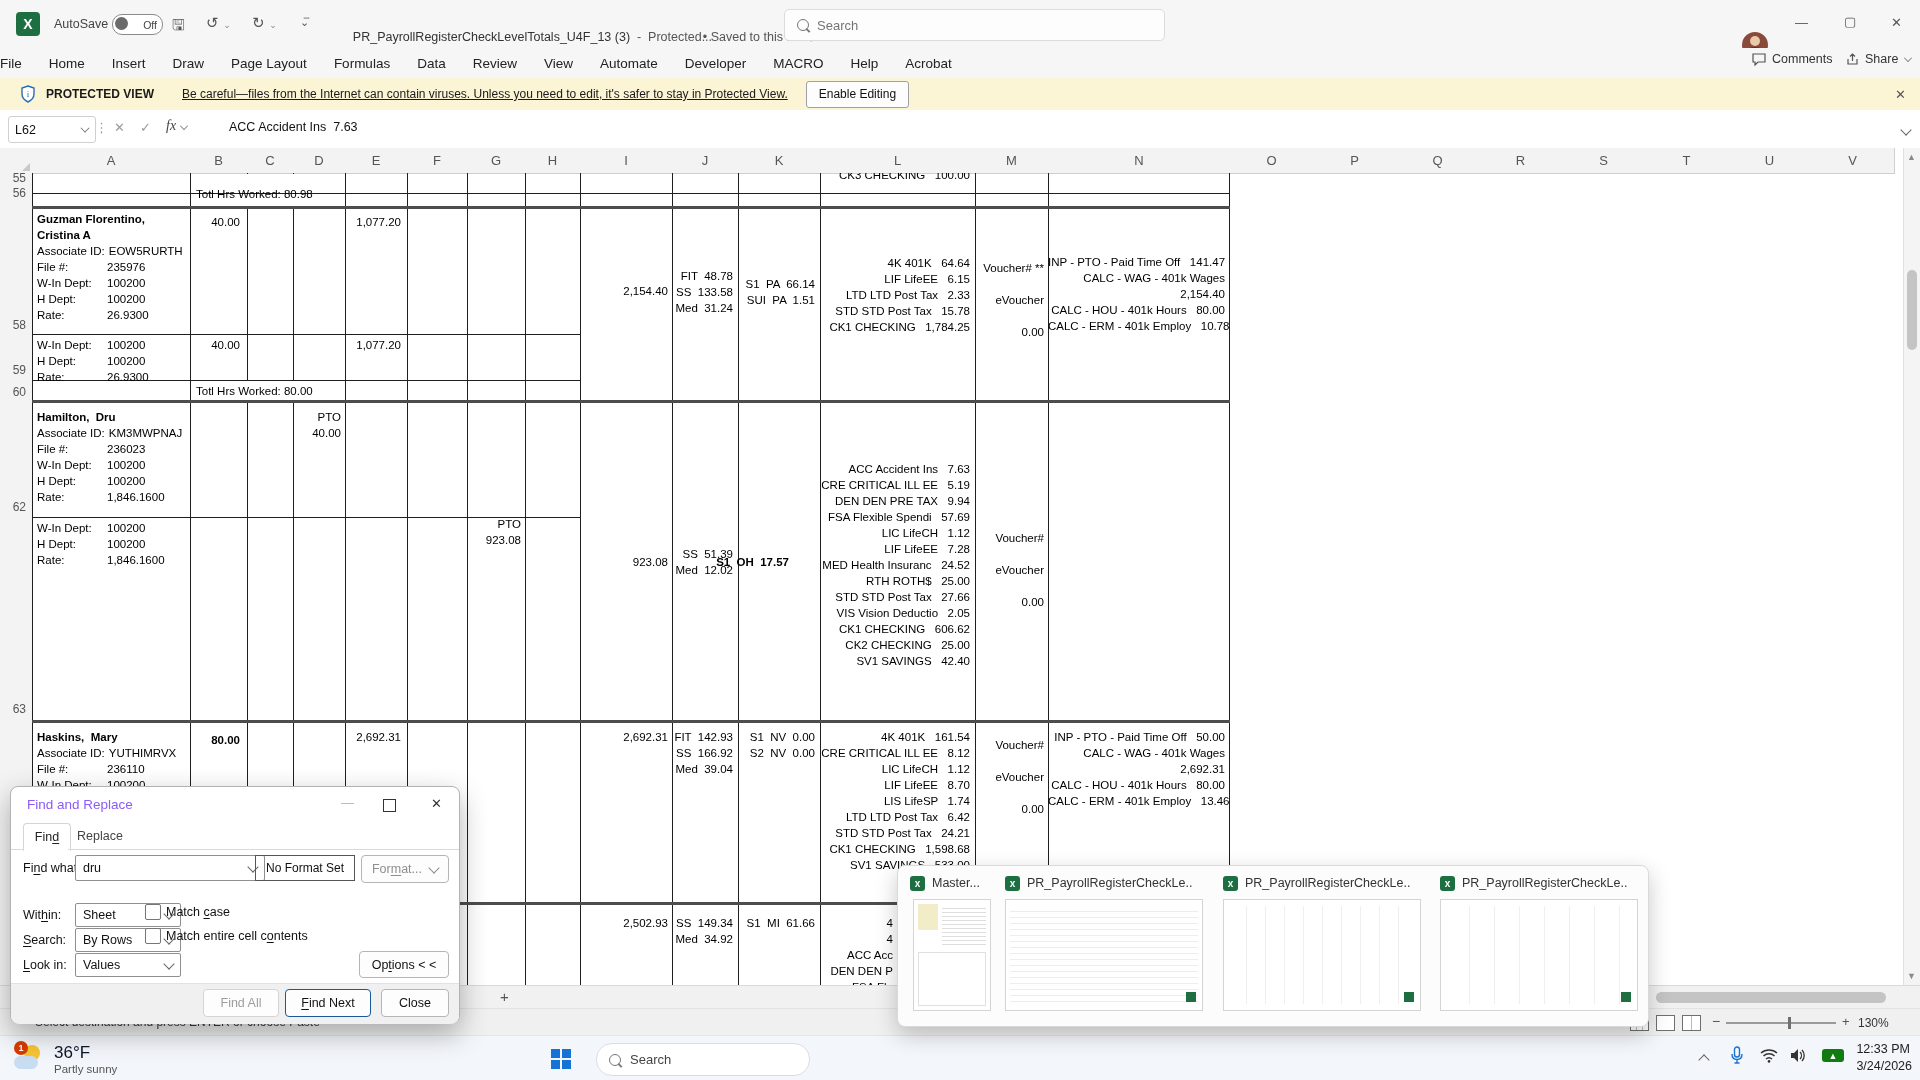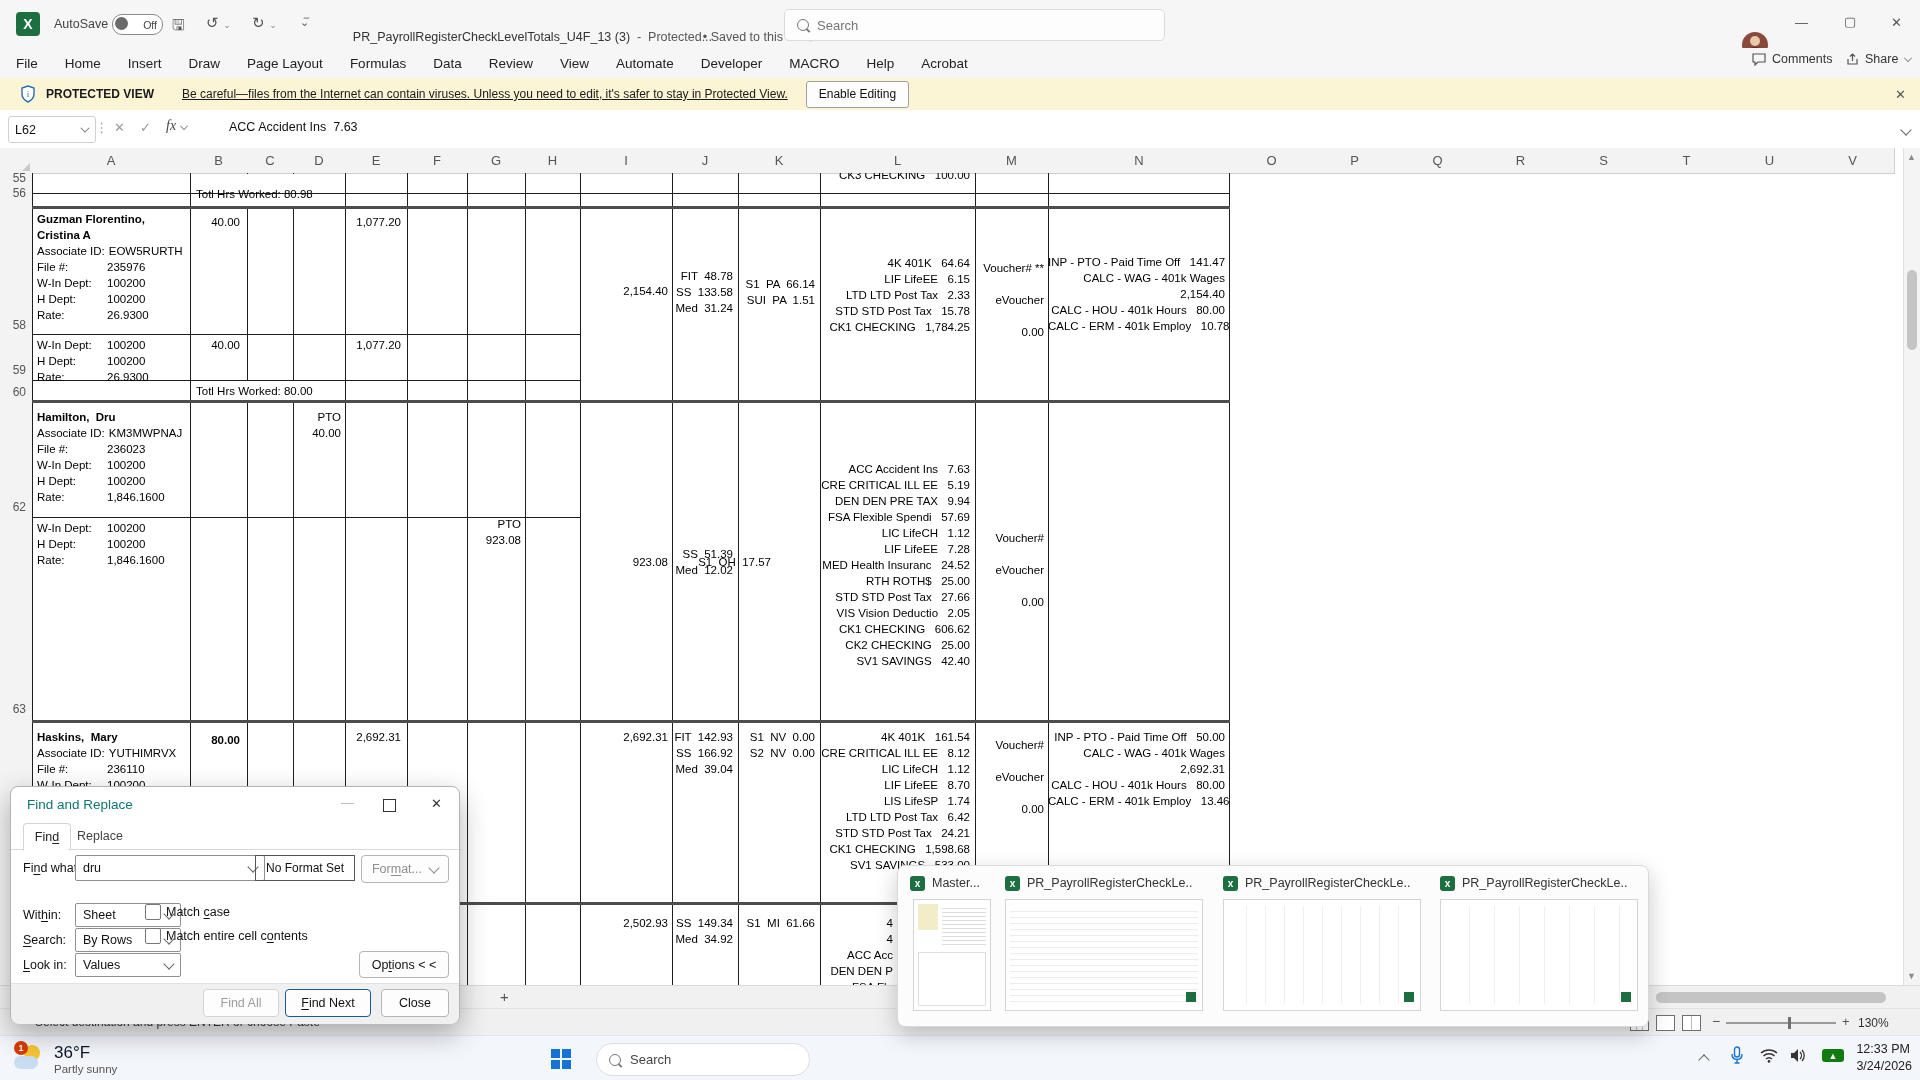--- a/index.html
+++ b/index.html
@@ -65,21 +65,21 @@
   .hsb{position:absolute;left:1640px;top:5px;width:262px;height:13px;background:#f1f1f1;border-radius:7px;}
   .hsb .thumb{position:absolute;left:16px;top:1px;width:230px;height:11px;background:#c4c4c4;border-radius:6px;}
   .sbar{left:0;top:1008px;width:1920px;height:27px;background:#f0f0f0;border-top:1px solid #e2e2e2;}
   .smsg{font-size:12px;color:#3a3a3a;}
   .vicon{width:17px;height:14px;border:1px solid #6f6f6f;background:#fff;}
   .zoomtrack{width:110px;height:2px;background:#9a9a9a;position:relative;}
   .zoomtrack .zt{position:absolute;left:62px;top:-5px;width:3px;height:12px;background:#6f6f6f;}
   
   .dlg{left:10px;top:786px;width:448px;height:236px;background:#fff;border:1px solid #b3b3b3;border-radius:8px;
        box-shadow:0 10px 28px rgba(0,0,0,.3);z-index:60;}
-  .dtitle{font-size:13.5px;color:#0f766e;}
+  .dtitle{font-size:13.5px;color:#8b5cf6;}
   .dtab{position:absolute;height:26px;display:flex;align-items:center;justify-content:center;font-size:12.5px;color:#222;}
   .dtab.active{background:#fff;border:1px solid #d4d4d4;border-bottom:1px solid #fff;border-radius:4px 4px 0 0;}
   .dlabel{font-size:12.5px;color:#111;}
   .dd{position:absolute;border:1px solid #8f8f8f;border-radius:2px;background:#fff;font-size:12.5px;color:#111;
       display:flex;align-items:center;justify-content:space-between;padding:0 7px;}
   .cbx{position:absolute;width:14px;height:14px;border:1px solid #767676;border-radius:2px;background:#fff;}
   .btn{position:absolute;border:1px solid #b5b5b5;border-radius:4px;background:#fdfdfd;font-size:12.5px;color:#111;
        display:flex;align-items:center;justify-content:center;}
   .btn.primary{border:1.6px solid #19599b;}
   .btn.disabled{color:#9d9d9d;border-color:#d4d4d4;}
@@ -125,21 +125,21 @@
       <span class="mag"></span>
       <span>Search</span>
     </div>
     <div class="abs avatar" style="left:1742px;top:11px;"></div>
     <div class="abs wbtn" style="left:1795px;top:15px;">—</div>
     <div class="abs wbtn" style="left:1844px;top:14px;">▢</div>
     <div class="abs wbtn" style="left:1891px;top:15px;">✕</div>
   </div>
 
   <div class="abs" style="left:0;top:48px;width:1920px;height:30px;background:#f6f6f6;">
-    <div class="abs mtabs" style="left:16px;top:0;height:30px;">
+    <div class="abs mtabs" style="left:0;top:0;height:30px;">
         <div>File</div>
         <div>Home</div>
         <div>Insert</div>
         <div>Draw</div>
         <div>Page Layout</div>
         <div>Formulas</div>
         <div>Data</div>
         <div>Review</div>
         <div>View</div>
         <div>Automate</div>
@@ -280,21 +280,21 @@
 
     <div class="abs cell bold" style="left:37px;top:261px;">Hamilton,  Dru</div>
     <div class="abs cell" style="left:37px;top:277px;"><div class="pair"><span class="lbl">Associate ID:</span><span class="val">KM3MWPNAJ</span></div><div class="pair"><span class="lbl">File #:</span><span class="val">236023</span></div><div class="pair"><span class="lbl">W-In Dept:</span><span class="val">100200</span></div><div class="pair"><span class="lbl">H Dept:</span><span class="val">100200</span></div><div class="pair"><span class="lbl">Rate:</span><span class="val">1,846.1600</span></div></div>
     <div class="abs cell rt" style="left:293px;top:261px;width:48px;">PTO</div>
     <div class="abs cell rt" style="left:293px;top:277px;width:48px;">40.00</div>
     <div class="abs cell" style="left:37px;top:372px;"><div class="pair"><span class="lbl">W-In Dept:</span><span class="val">100200</span></div><div class="pair"><span class="lbl">H Dept:</span><span class="val">100200</span></div><div class="pair"><span class="lbl">Rate:</span><span class="val">1,846.1600</span></div></div>
     <div class="abs cell rt" style="left:467px;top:368px;width:54px;">PTO</div>
     <div class="abs cell rt" style="left:467px;top:384px;width:54px;">923.08</div>
     <div class="abs cell rt" style="left:580px;top:406px;width:88px;">923.08</div>
     <div class="abs cell rt" style="left:672px;top:398px;width:61px;"><div>SS  51.39</div><div>Med  12.02</div></div>
-    <div class="abs cell rt" style="left:694px;top:406px;width:77px;"><div>S1  OH  17.57</div></div>
+    <div class="abs cell rt" style="left:712px;top:406px;width:77px;font-weight:bold;"><div>S1  OH  17.57</div></div>
     <div class="abs cell rt" style="left:820px;top:313px;width:150px;"><div>ACC Accident Ins   7.63</div><div>CRE CRITICAL ILL EE   5.19</div><div>DEN DEN PRE TAX   9.94</div><div>FSA Flexible Spendi   57.69</div><div>LIC LifeCH   1.12</div><div>LIF LifeEE   7.28</div><div>MED Health Insuranc   24.52</div><div>RTH ROTH$   25.00</div><div>STD STD Post Tax   27.66</div><div>VIS Vision Deductio   2.05</div><div>CK1 CHECKING   606.62</div><div>CK2 CHECKING   25.00</div><div>SV1 SAVINGS   42.40</div></div>
     <div class="abs cell rt" style="left:975px;top:374px;width:69px;line-height:32px;"><div>Voucher#</div><div>eVoucher</div><div>0.00</div></div>
 
     <div class="abs cell bold" style="left:37px;top:581px;">Haskins,  Mary</div>
     <div class="abs cell" style="left:37px;top:597px;"><div class="pair"><span class="lbl">Associate ID:</span><span class="val">YUTHIMRVX</span></div><div class="pair"><span class="lbl">File #:</span><span class="val">236110</span></div><div class="pair"><span class="lbl">W-In Dept:</span><span class="val">100200</span></div></div>
     <div class="abs cell rt" style="left:190px;top:584px;width:50px;font-weight:bold;">80.00</div>
     <div class="abs cell rt" style="left:345px;top:581px;width:56px;">2,692.31</div>
     <div class="abs cell rt" style="left:580px;top:581px;width:88px;">2,692.31</div>
     <div class="abs cell rt" style="left:672px;top:581px;width:61px;"><div>FIT  142.93</div><div>SS  166.92</div><div>Med  39.04</div></div>
     <div class="abs cell rt" style="left:738px;top:581px;width:77px;"><div>S1  NV  0.00</div><div>S2  NV  0.00</div></div>

